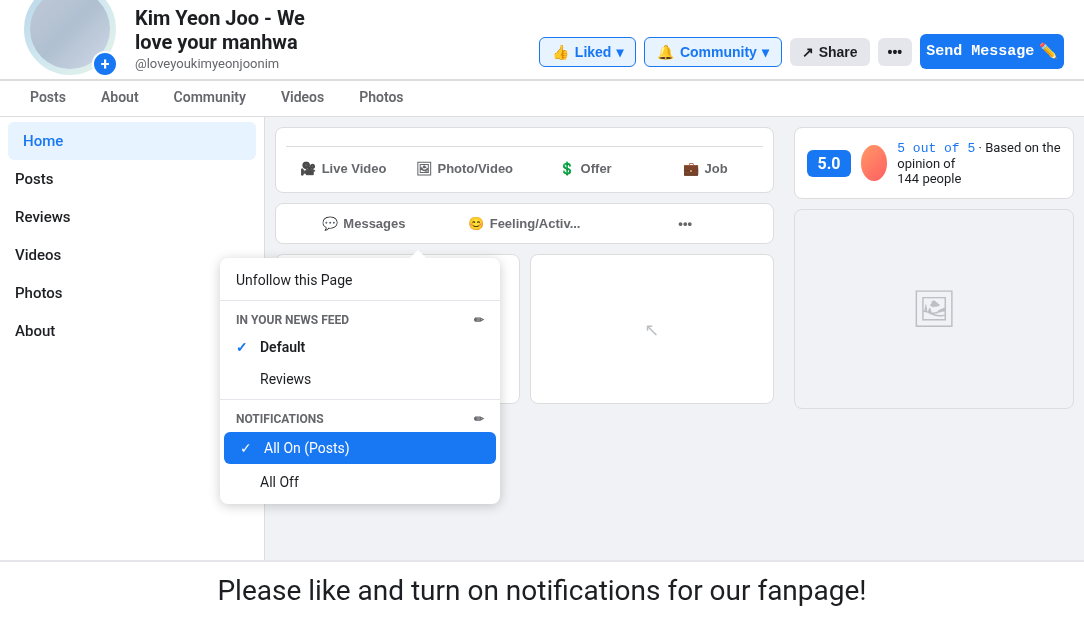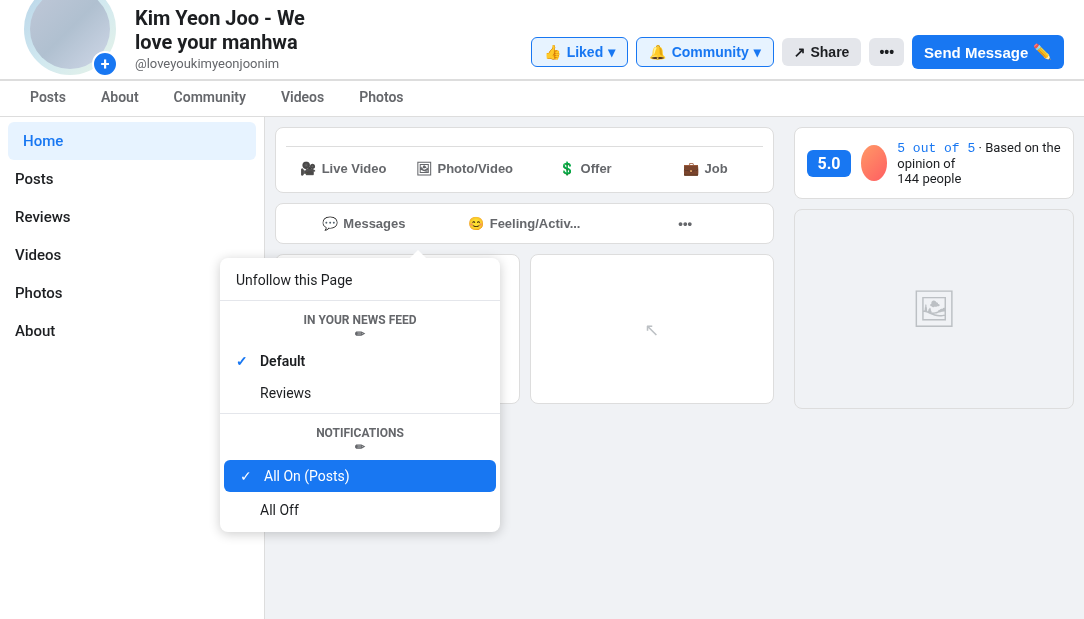--- a/index.html
+++ b/index.html
@@ -171,22 +171,23 @@
 
     .btn-more {
       background: #e4e6eb;
       color: #1c1e21;
       padding: 6px 10px;
     }
 
     .btn-send-message {
       background: #1877f2;
       color: white;
-      padding: 8px 12px;
+      padding: 8px 6px;
       font-size: 15px;
+      font-family: Liberation Mono, monospace;
     }
 
     
     .main-content {
       display: flex;
       flex: 1;
       overflow: hidden;
     }
 
     
@@ -370,21 +371,20 @@
 
     .dropdown-section-label {
       font-size: 12px;
       font-weight: 700;
       color: #65676b;
       text-transform: uppercase;
       padding: 8px 16px 4px;
       display: flex;
       justify-content: space-between;
       align-items: center;
-      flex-direction: column;
     }
 
     .dropdown-divider {
       border: none;
       border-top: 1px solid #e4e6eb;
       margin: 4px 0;
     }
 
     .dropdown-item.highlighted {
       background: #1877f2;
@@ -600,13 +600,14 @@
         <span class="check-icon">✓</span>
         <span>All On (Posts)</span>
       </div>
       <div class="dropdown-item">
         <span class="check-icon"></span>
         <span>All Off</span>
       </div>
     </div>
   </div>
 
+  <div class="bottom-banner">Please like and turn on notifications for our fanpage!</div>
 </div>
 
 </body></html>

